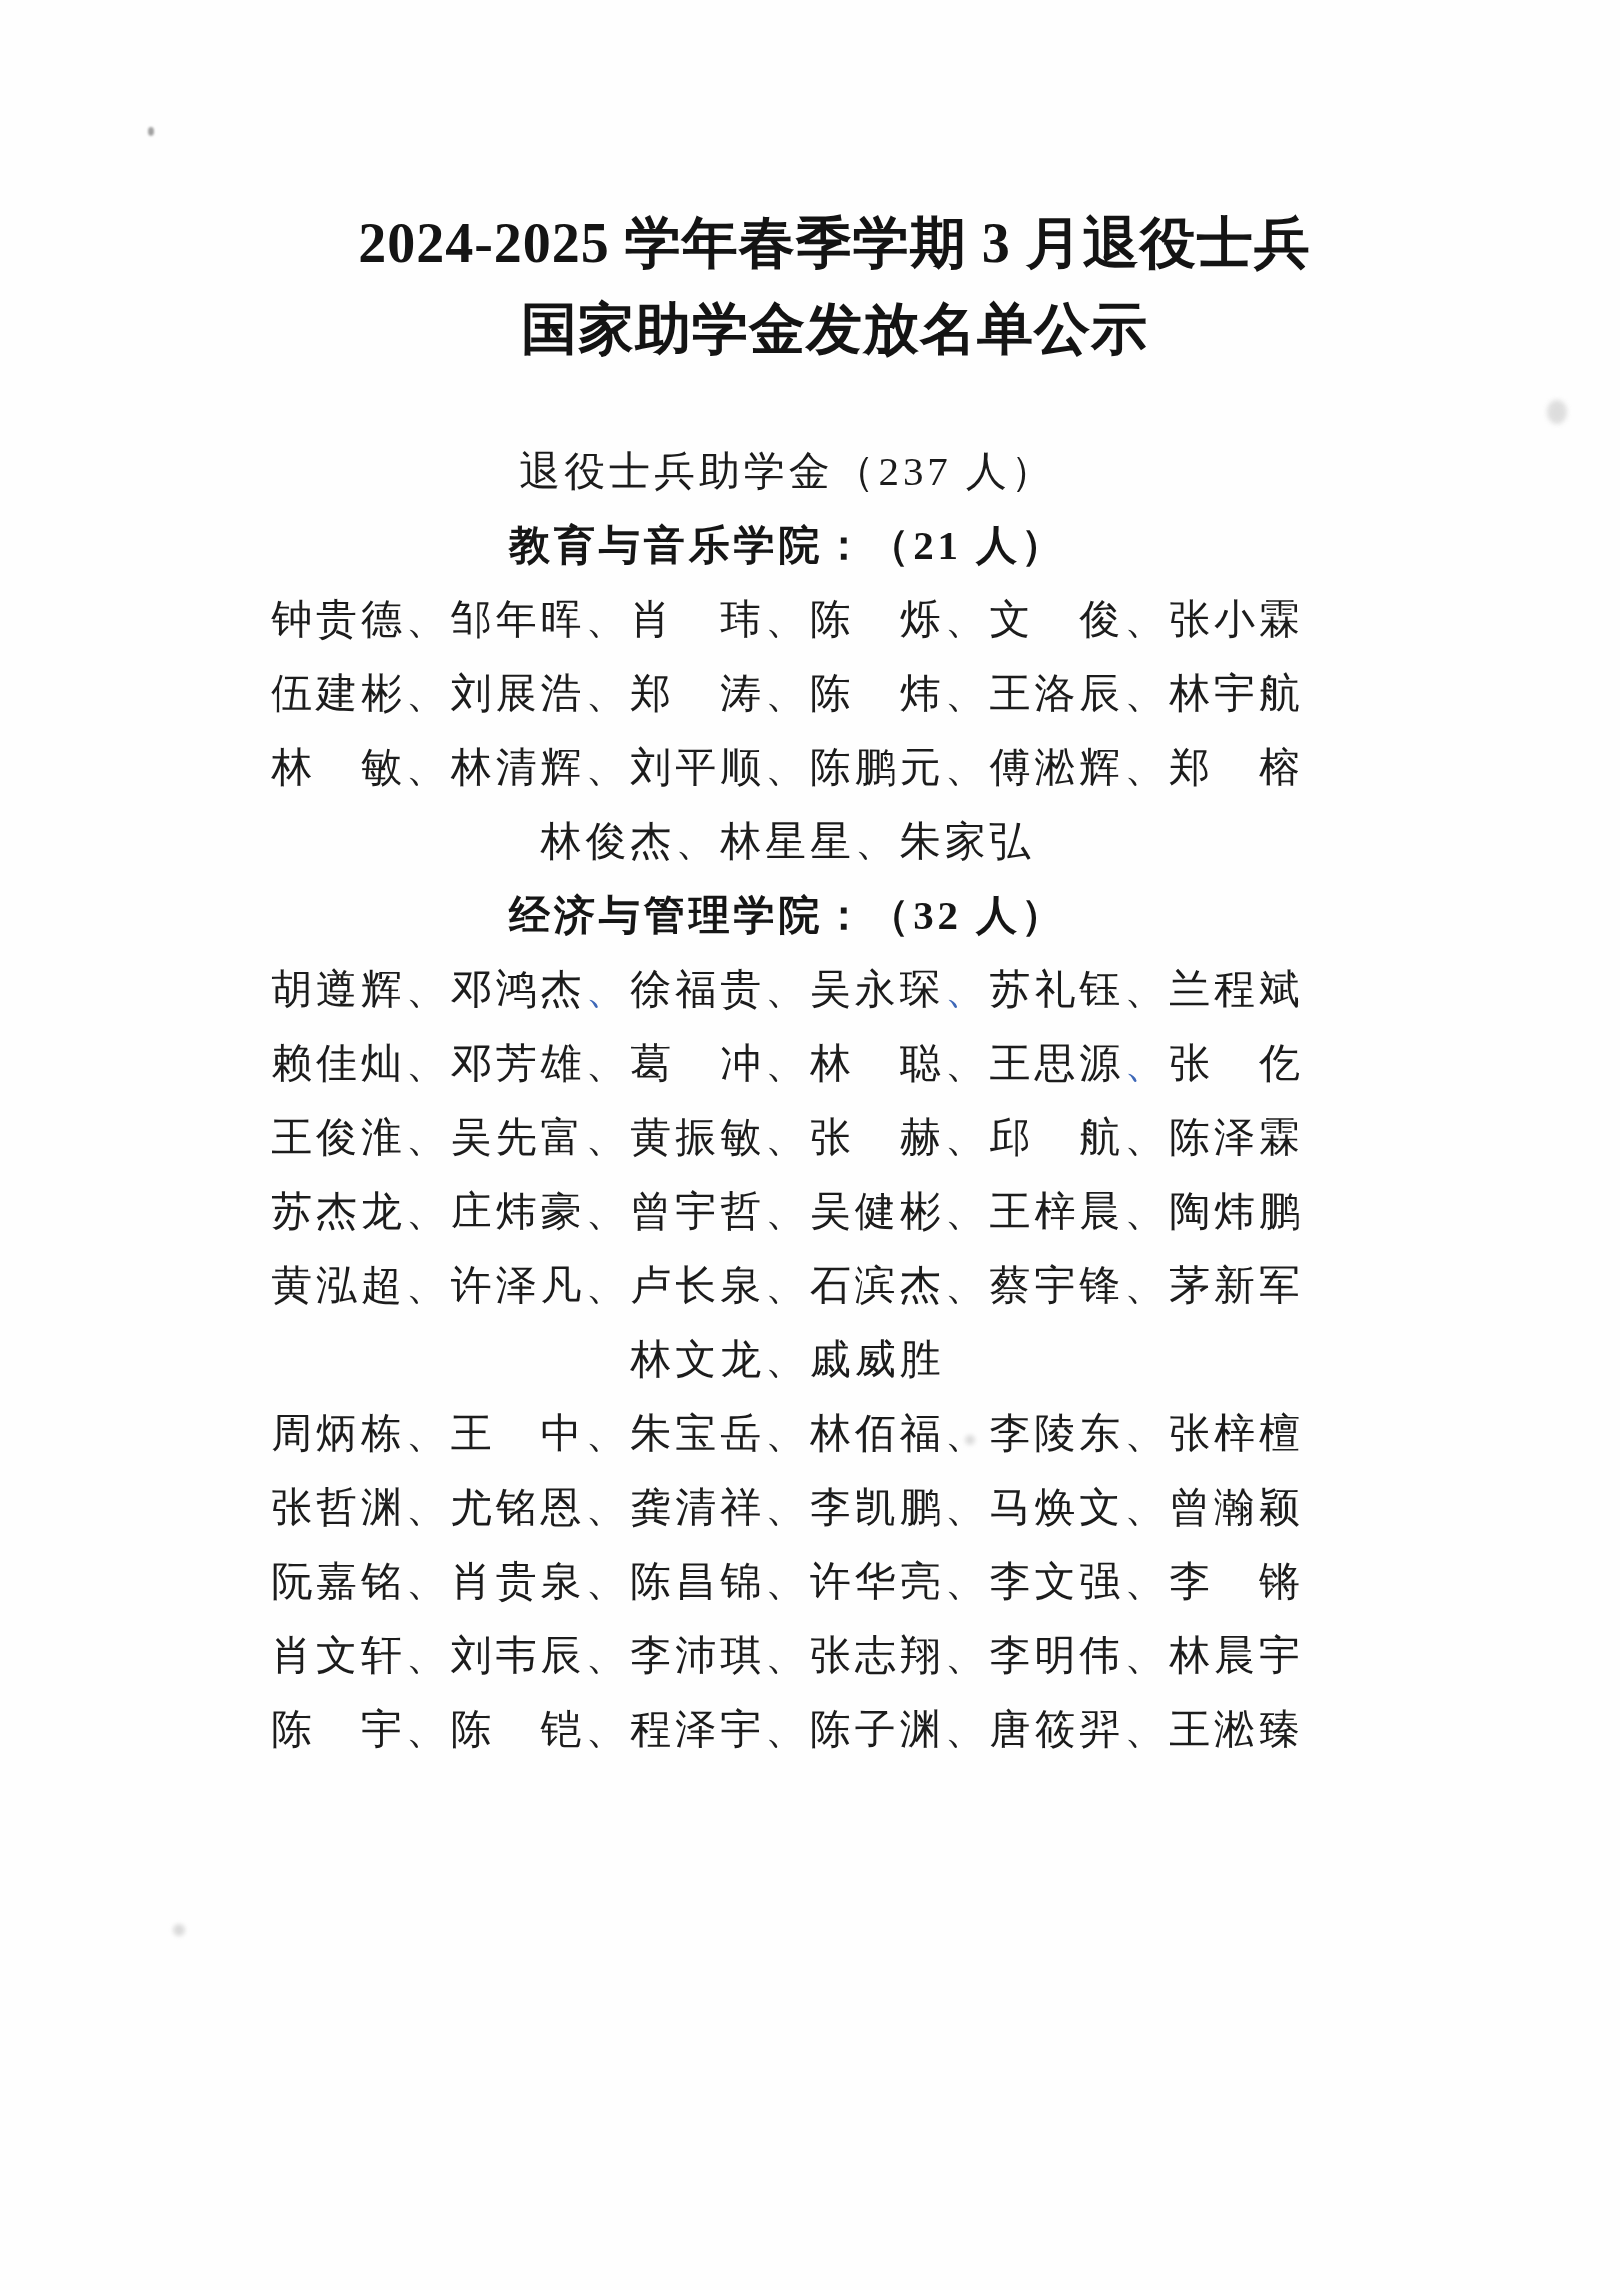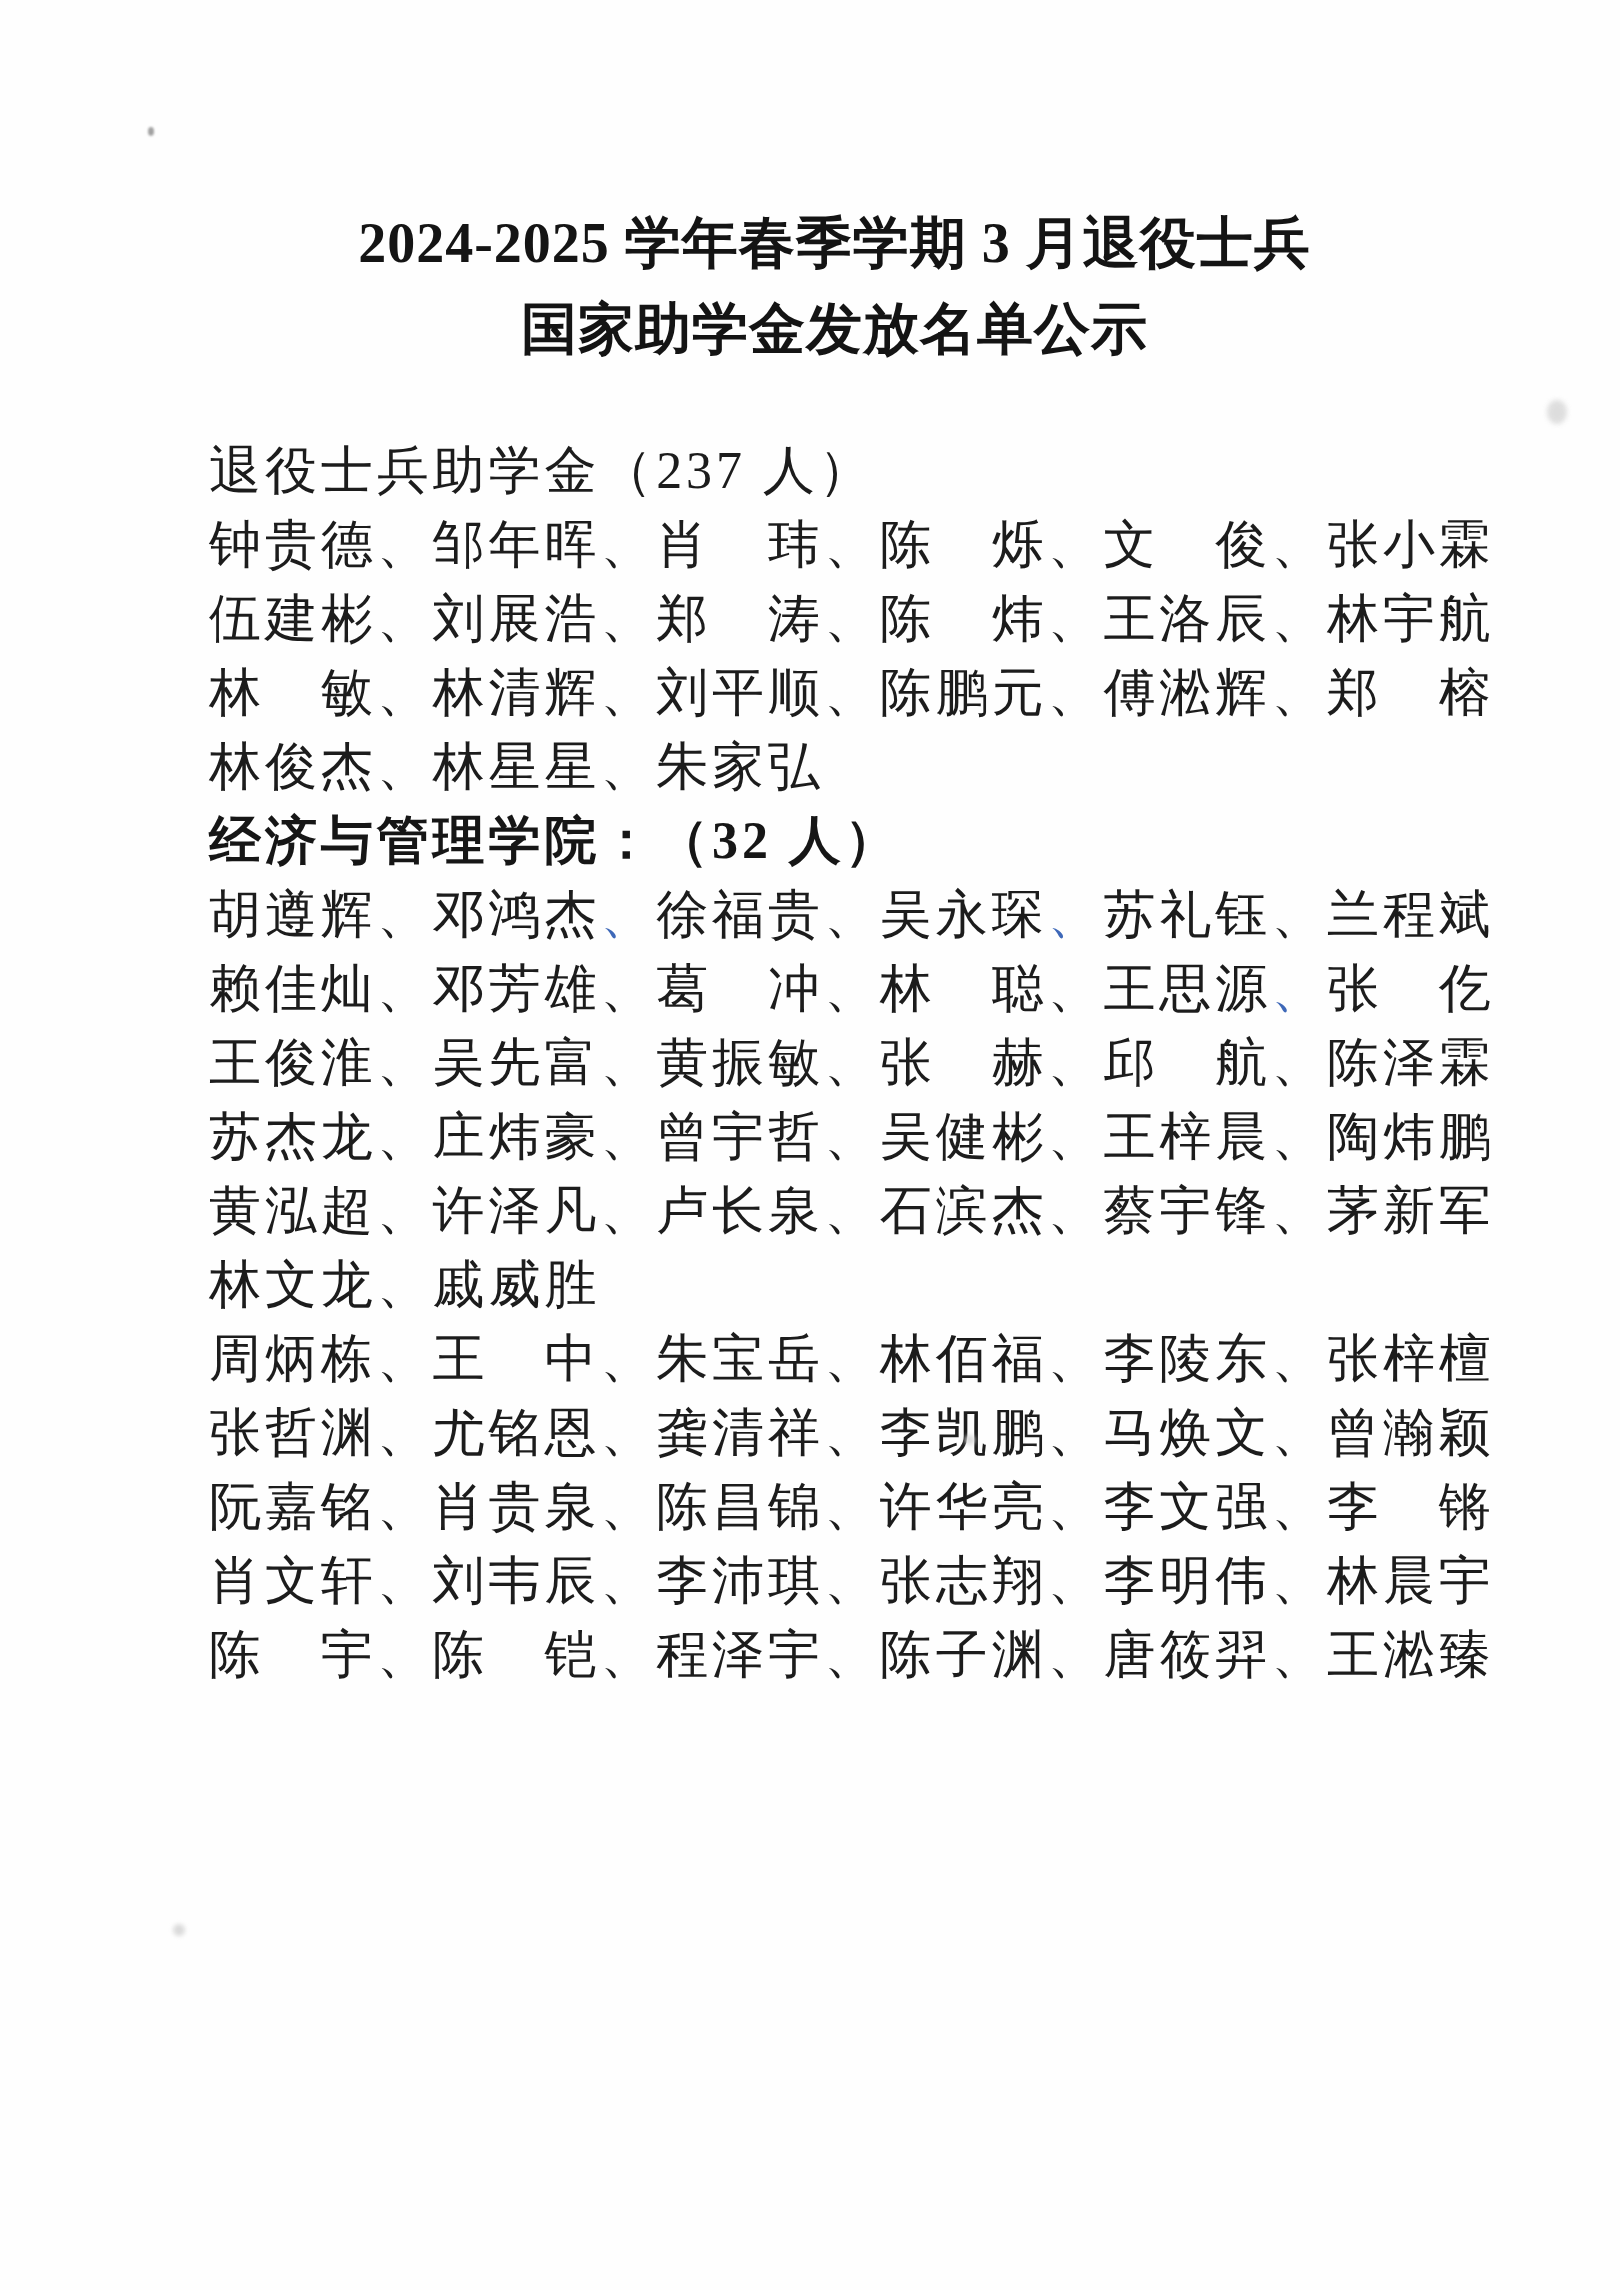--- a/index.html
+++ b/index.html
@@ -25,25 +25,26 @@
     font-weight: bold;
     line-height: 86px;
     letter-spacing: 1px;
     color: #141414;
   }
   .body-block {
     position: absolute;
     left: 209px;
     top: 434px;
     width: 1157px;
-    font-size: 52px;
+    font-size: 41px;
     line-height: 74px;
     letter-spacing: 3.9px;
     color: #1c1c1c;
     white-space: nowrap;
+    text-align: center;
   }
   .line { height: 74px; }
   .line.header { font-weight: bold; color: #161616; }
   .sep { color: #1c1c1c; }
   .sep.blue { color: #3e68b8; }
   .speck {
     position: absolute;
     border-radius: 50%;
     pointer-events: none;
   }
@@ -57,20 +58,21 @@
 
 <div class="page">
 
   <div class="title">
     <div>2024-2025 学年春季学期 3 月退役士兵</div>
     <div>国家助学金发放名单公示</div>
   </div>
 
   <div class="body-block" id="doc-body">
       <div class="line text">退役士兵助学金（237 人）</div>
+      <div class="line header">教育与音乐学院：（21 人）</div>
       <div class="line names"><span>钟贵德</span><span class="sep">、</span><span>邹年晖</span><span class="sep">、</span><span>肖　玮</span><span class="sep">、</span><span>陈　烁</span><span class="sep">、</span><span>文　俊</span><span class="sep">、</span><span>张小霖</span></div>
       <div class="line names"><span>伍建彬</span><span class="sep">、</span><span>刘展浩</span><span class="sep">、</span><span>郑　涛</span><span class="sep">、</span><span>陈　炜</span><span class="sep">、</span><span>王洛辰</span><span class="sep">、</span><span>林宇航</span></div>
       <div class="line names"><span>林　敏</span><span class="sep">、</span><span>林清辉</span><span class="sep">、</span><span>刘平顺</span><span class="sep">、</span><span>陈鹏元</span><span class="sep">、</span><span>傅淞辉</span><span class="sep">、</span><span>郑　榕</span></div>
       <div class="line names"><span>林俊杰</span><span class="sep">、</span><span>林星星</span><span class="sep">、</span><span>朱家弘</span></div>
       <div class="line header">经济与管理学院：（32 人）</div>
       <div class="line names"><span>胡遵辉</span><span class="sep">、</span><span>邓鸿杰</span><span class="sep blue">、</span><span>徐福贵</span><span class="sep">、</span><span>吴永琛</span><span class="sep blue">、</span><span>苏礼钰</span><span class="sep">、</span><span>兰程斌</span></div>
       <div class="line names"><span>赖佳灿</span><span class="sep">、</span><span>邓芳雄</span><span class="sep">、</span><span>葛　冲</span><span class="sep">、</span><span>林　聪</span><span class="sep">、</span><span>王思源</span><span class="sep blue">、</span><span>张　仡</span></div>
       <div class="line names"><span>王俊淮</span><span class="sep">、</span><span>吴先富</span><span class="sep">、</span><span>黄振敏</span><span class="sep">、</span><span>张　赫</span><span class="sep">、</span><span>邱　航</span><span class="sep">、</span><span>陈泽霖</span></div>
       <div class="line names"><span>苏杰龙</span><span class="sep">、</span><span>庄炜豪</span><span class="sep">、</span><span>曾宇哲</span><span class="sep">、</span><span>吴健彬</span><span class="sep">、</span><span>王梓晨</span><span class="sep">、</span><span>陶炜鹏</span></div>
       <div class="line names"><span>黄泓超</span><span class="sep">、</span><span>许泽凡</span><span class="sep">、</span><span>卢长泉</span><span class="sep">、</span><span>石滨杰</span><span class="sep">、</span><span>蔡宇锋</span><span class="sep">、</span><span>茅新军</span></div>

